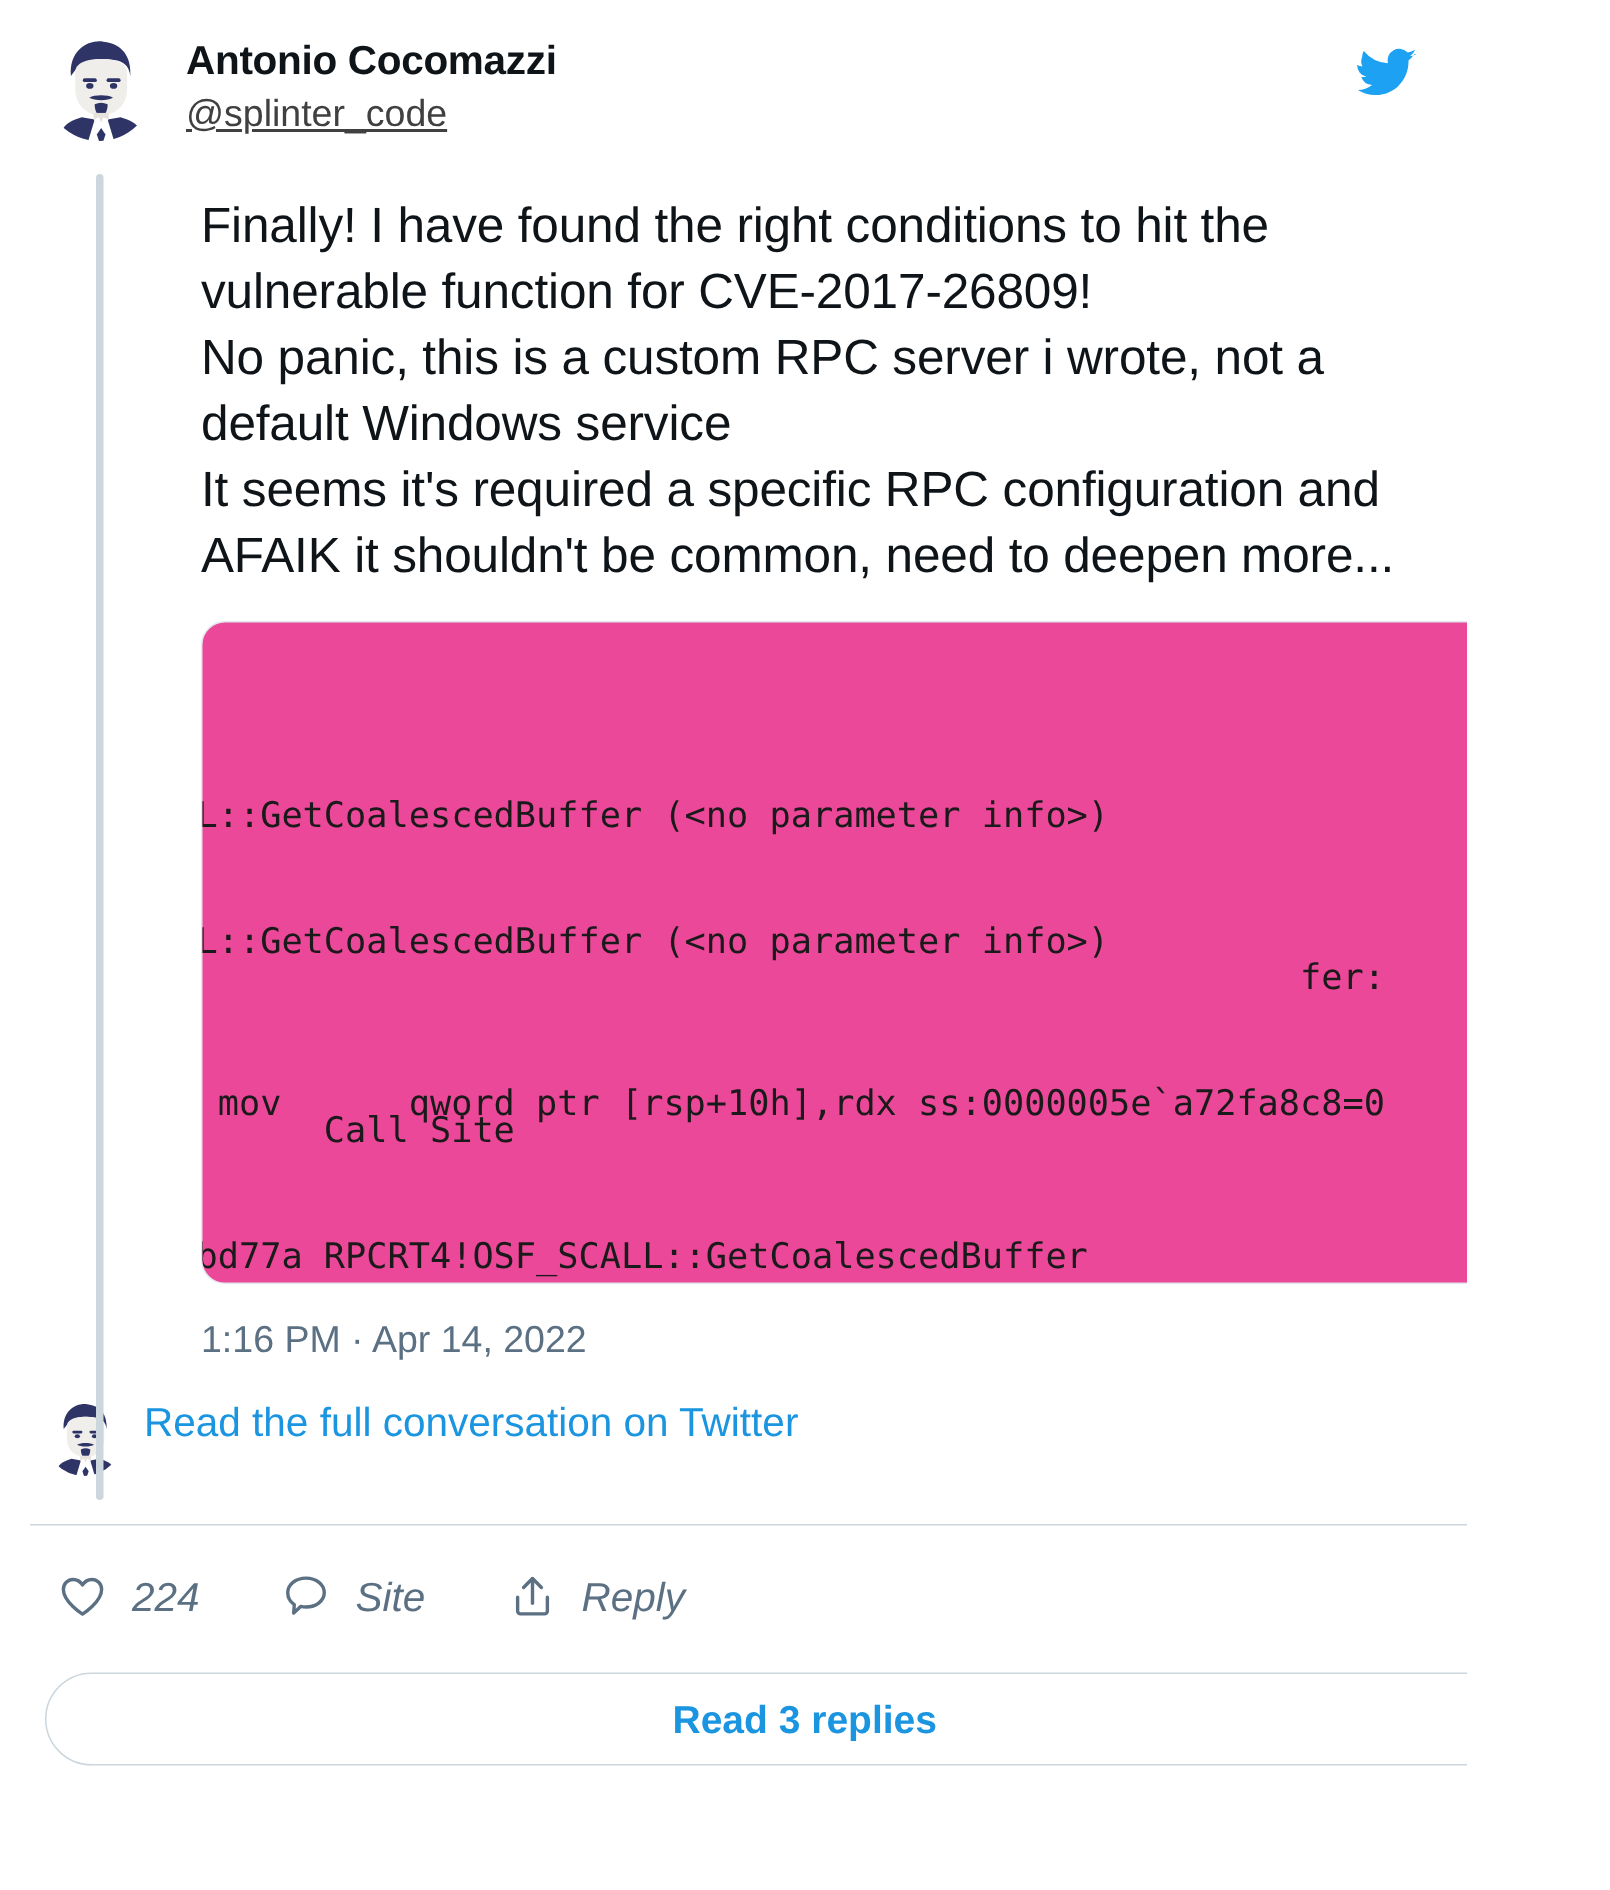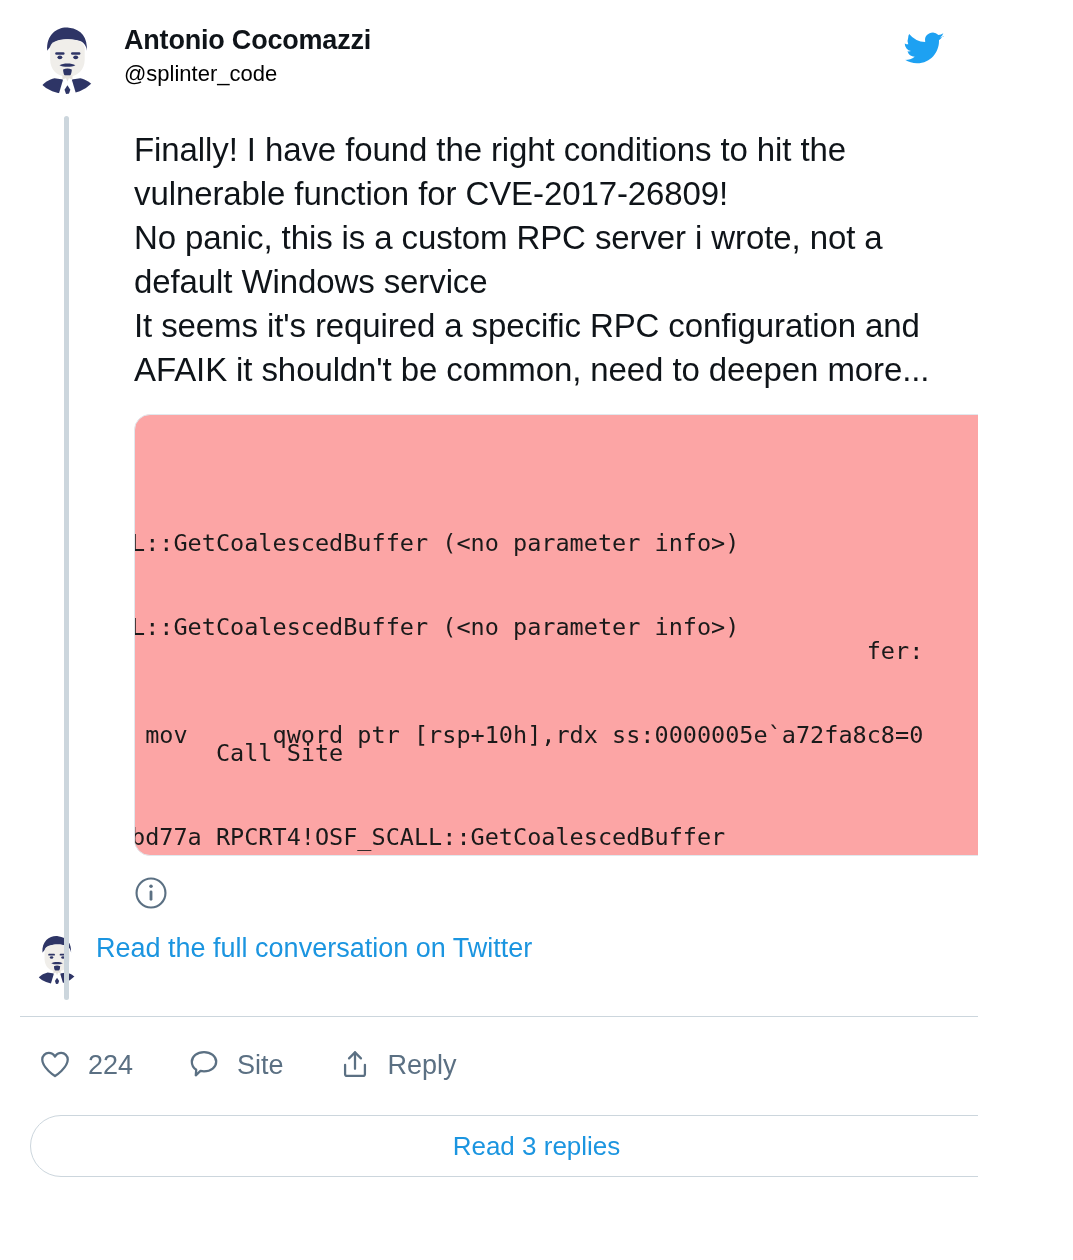--- a/index.html
+++ b/index.html
@@ -46,24 +46,25 @@
   .name-block { padding-top: 2px; }
 
   #display-name {
     font-size: 27px;
     font-weight: bold;
     color: #0f1419;
     line-height: 1.22;
     letter-spacing: -0.2px;
   }
   #handle {
-    font-size: 22px;
-    color: #000000;
+    font-size: 25px;
+    color: #404040;
     line-height: 1.3;
     margin-top: 3px;
+    text-decoration: underline;
   }
 
   #twitter-logo {
     position: absolute;
     top: 6px;
     right: 0px;
     width: 46px;
     height: 40px;
   }
   #twitter-logo svg { width: 100%; height: 100%; display: block; }
@@ -94,21 +95,21 @@
     word-wrap: break-word;
   }
 
   
   #media-card {
     margin-top: 22px;
     width: 907px;
     height: 442px;
     border: 1px solid #e1e8ed;
     border-radius: 16px;
-    background: #fca5a5;
+    background: #ec4899;
     overflow: hidden;
     position: relative;
   }
 
   #code-canvas {
     position: absolute;
     left: -4px;
     top: 0;
     width: 960px;
     height: 442px;
@@ -164,20 +165,21 @@
     background: #ccd6dd;
   }
 
   
   #actions {
     margin-top: 18px;
     display: flex;
     align-items: center;
     height: 58px;
     padding-left: 8px;
+    font-style: italic;
   }
   .action {
     display: flex;
     align-items: center;
     color: #5b7083;
     font-size: 27px;
     text-decoration: none;
     margin-right: 54px;
   }
   .action .icon { width: 34px; height: 34px; margin-right: 16px; flex: 0 0 34px; }
@@ -193,21 +195,21 @@
     border: 1px solid #ccd6dd;
     border-radius: 31px;
     background: #ffffff;
     display: flex;
     align-items: center;
     justify-content: center;
     cursor: pointer;
   }
   #replies-button-label {
     font-size: 26px;
-    font-weight: normal;
+    font-weight: bold;
     color: #1b95e0;
   }
 </style>
 </head>
 <body>
 
 <div id="tweet-card">
 
   <div id="tweet-header">
 
@@ -283,20 +285,21 @@
           
           
           
           
         </div>
 
       </div>
     </div>
 
     <div id="timestamp-row">
+      <div id="timestamp">1:16 PM · Apr 14, 2022</div>
       <div id="info-icon">
         <svg viewBox="0 0 24 24" xmlns="http://www.w3.org/2000/svg">
           <circle cx="12" cy="12" r="10.2" fill="none" stroke="#5b7083" stroke-width="1.5"></circle>
           <circle cx="12" cy="7.3" r="1.25" fill="#5b7083"></circle>
           <rect x="11" y="10.2" width="2" height="7.2" rx="1" fill="#5b7083"></rect>
         </svg>
       </div>
     </div>
   </div>
 

